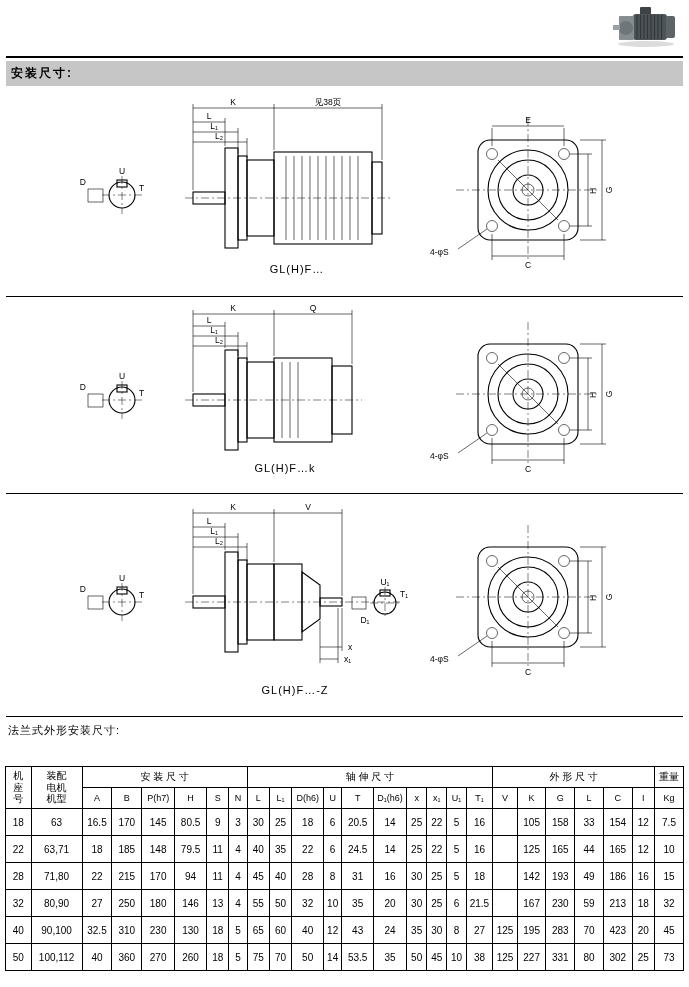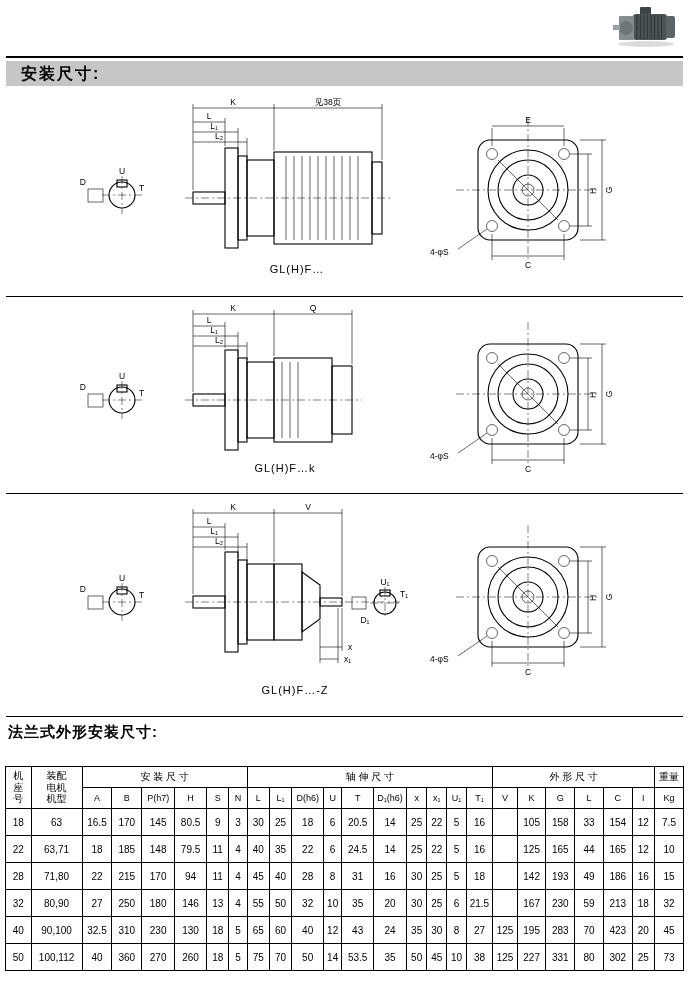--- a/index.html
+++ b/index.html
@@ -4,25 +4,25 @@
 <style>
   * { margin:0; padding:0; box-sizing:border-box; }
   html,body { background:#ffffff; }
   body { font-family:"Liberation Sans", sans-serif; color:#000; }
   .page { position:relative; width:689px; height:987px; background:#fff; overflow:hidden; }
 
   .motor-art { position:absolute; top:2px; right:10px; }
 
   .hr1 { position:absolute; left:6px; width:677px; top:56px; border-top:2px solid #000; }
   .title-bar { position:absolute; left:6px; top:61px; width:677px; height:25px;
-               background:#c6c6c6; font-weight:bold; font-size:16px; line-height:25px;
-               padding-left:15px; letter-spacing:2px; }
+               background:#c6c6c6; font-weight:bold; font-size:12px; line-height:25px;
+               padding-left:5px; letter-spacing:2px; }
   .divider { position:absolute; left:6px; width:677px; border-top:1.2px solid #000; }
-  .section2-title { position:absolute; left:8px; top:723px; font-weight:bold;
-                    font-size:15px; letter-spacing:1px; }
+  .section2-title { position:absolute; left:8px; top:723px; font-weight:normal;
+                    font-size:11px; letter-spacing:1px; }
 
   .drawrow { position:absolute; left:0; }
   #row1 { top:92px; }  #row2 { top:300px; }  #row3 { top:497px; }
 
   svg .ln   { stroke:#000; stroke-width:1.1; fill:none; }
   svg .thin { stroke:#000; stroke-width:0.6; fill:none; }
   svg .cl   { stroke:#000; stroke-width:0.5; stroke-dasharray:8 3 2 3; fill:none; }
   svg text  { font-family:"Liberation Sans", sans-serif; }
   svg .dim  { font-size:8.5px; fill:#000; }
   svg .cap  { font-size:11px; fill:#000; letter-spacing:1px; }

